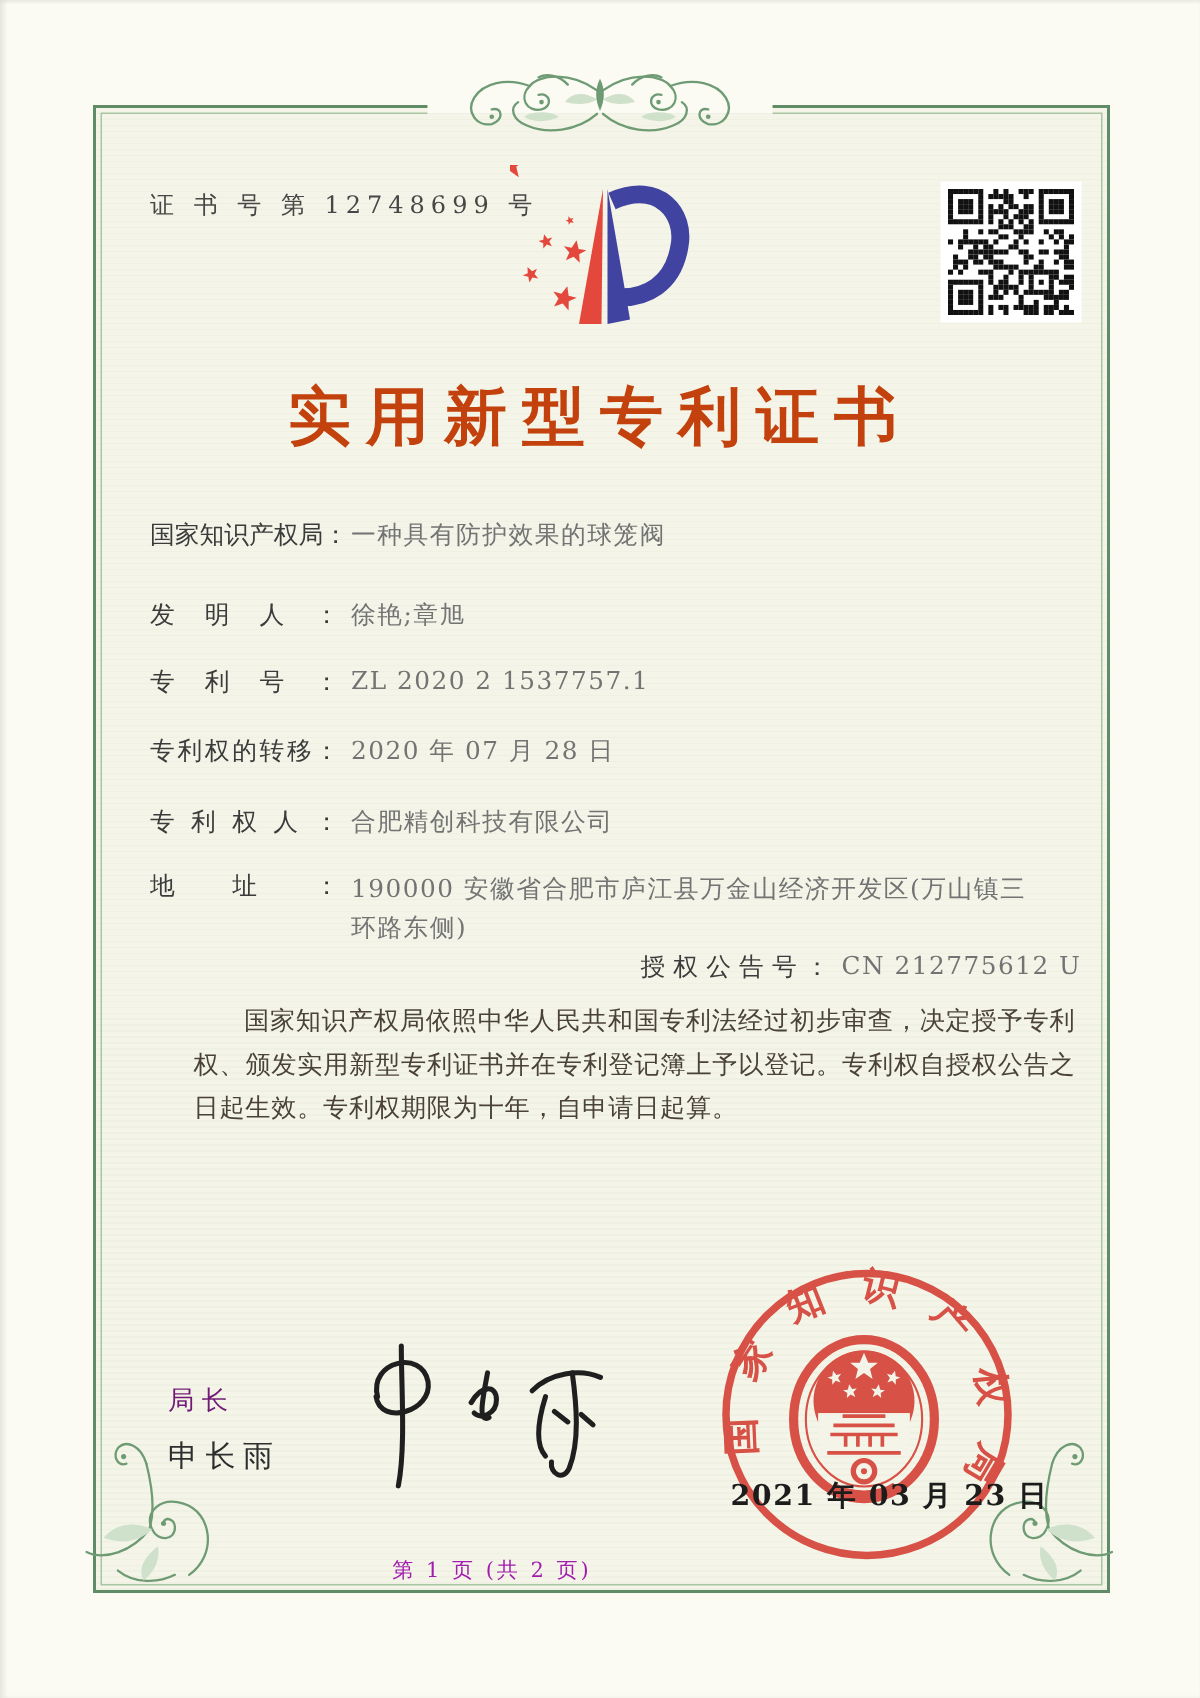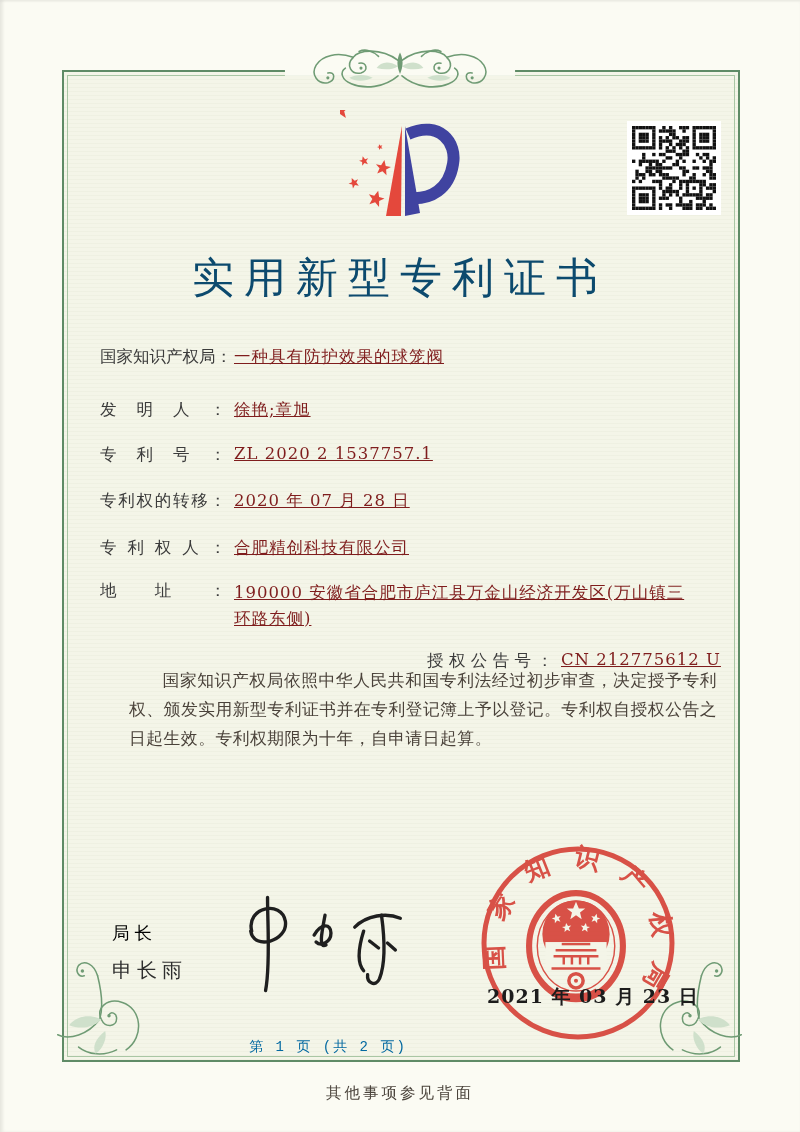--- a/index.html
+++ b/index.html
@@ -21,37 +21,37 @@
   .sheet{position:relative;width:800px;height:1132px;background:var(--paper);overflow:hidden;
          box-shadow:inset 3px 0 3px rgba(0,0,0,.07), inset 0 2px 2px rgba(0,0,0,.04);}
   .paper-in{position:absolute;left:64px;top:72px;right:62px;bottom:72px;background:var(--paper-in);
     background-image:repeating-linear-gradient(0deg, rgba(120,140,90,.045) 0 1px, rgba(0,0,0,0) 1px 4px);}
   .frame-outer{position:absolute;left:62px;top:70px;right:60px;bottom:70px;border:2px solid var(--green);}
   .frame-inner{position:absolute;left:67px;top:75px;right:65px;bottom:75px;border:1px solid var(--green-light);}
   .orn{position:absolute;}
   .cert-no{position:absolute;left:100px;top:127px;font-size:16px;letter-spacing:4px;color:#474747;}
   .logo{position:absolute;left:340px;top:110px;width:120px;height:120px;}
   .qr{position:absolute;left:627px;top:121px;width:94px;height:94px;background:#fff;padding:5px;}
-  .title{position:absolute;left:0;top:250px;width:800px;text-align:center;font-size:42px;font-weight:normal;
-         letter-spacing:10px;color:#0c4a6e;}
+  .title{position:absolute;left:0;top:250px;width:800px;text-align:center;font-size:42px;font-weight:bold;
+         letter-spacing:10px;color:#c2410c;}
   .rows{position:absolute;left:100px;top:0;width:630px;color:var(--ink);font-size:16.5px;}
   .row{position:absolute;left:0;white-space:nowrap;}
   .lbl{display:inline-block;width:126px;text-align:justify;text-align-last:justify;letter-spacing:0;vertical-align:top;}
-  .val{display:inline-block;margin-left:8px;letter-spacing:1px;color:#7f1d1d;text-decoration:underline;}
+  .val{display:inline-block;margin-left:8px;letter-spacing:1px;color:#737373;}
   .val.wrap{white-space:normal;width:455px;line-height:26px;vertical-align:top;}
-  .pair2{position:absolute;left:283px;top:16px;white-space:nowrap;padding-left:44px;}
+  .pair2{position:absolute;left:283px;top:0;white-space:nowrap;padding-left:44px;}
   .body-text{position:absolute;left:97px;top:666px;width:620px;font-size:16.8px;line-height:29px;
              color:var(--body-ink);letter-spacing:.5px;text-align:justify;}
   .body-text p{text-indent:2em;margin-left:32px;}
-  .sig-title{position:absolute;left:112px;top:921px;font-size:17.5px;letter-spacing:5px;color:#000000;}
+  .sig-title{position:absolute;left:112px;top:921px;font-size:17.5px;letter-spacing:5px;color:#701a75;}
   .sig-name{position:absolute;left:112px;top:957px;font-size:20px;letter-spacing:5px;color:#2e2e2e;}
   .sig-svg{position:absolute;left:218px;top:884px;width:218px;height:120px;}
   .seal{position:absolute;left:478px;top:843px;width:200px;height:200px;opacity:.93;}
   .seal-date{position:absolute;left:487px;top:984px;font-size:19px;font-weight:bold;color:#1c1c1c;letter-spacing:1px;white-space:nowrap;}
-  .page-no{position:absolute;left:0;top:1038px;width:656px;text-align:center;font-size:14px;letter-spacing:2px;color:#0369a1;font-family:Liberation Mono, monospace;}
+  .page-no{position:absolute;left:0;top:1038px;width:656px;text-align:center;font-size:14px;letter-spacing:2px;color:#a21caf;}
   .back-note{position:absolute;left:0;top:1083px;width:800px;text-align:center;font-size:15.5px;letter-spacing:3px;color:#4b443c;}
   .g-stroke{stroke:var(--green-deco);fill:none;stroke-width:1.6;stroke-linecap:round;}
   .g-fill{fill:var(--green-fill);stroke:none;}
   .g-solid{fill:var(--green-deco);stroke:none;}
   .r-stroke{stroke:var(--seal-red);fill:none;}
   .r-fill{fill:var(--seal-red);stroke:none;}
 </style>
 </head>
 <body>
 
@@ -90,20 +90,21 @@
       <path class="g-fill" d="M44,78 C54,86 58,94 54,102 C46,96 42,86 44,78 Z"></path>
       <circle class="g-solid" cx="40" cy="62" r="1.8"></circle>
       <circle class="g-solid" cx="68" cy="15" r="1.8"></circle>
     </g>
   </svg>
 
   <svg class="orn" style="left:52px;top:955px;width:95px;height:110px;" viewBox="0 0 100 112">
     <use href="#cornerOrn" transform="translate(100,0) scale(-1,1)"></use>
   </svg>
 
+  <div class="cert-no">证 书 号 第 12748699 号</div>
 
   <svg class="logo" viewBox="0 0 120 120">
     <path d="M62,16 L46,106 L61,106 Z" style="fill:var(--logo-red)"></path>
     <path d="M65,16 L65,106 L80,103 Z" style="fill:var(--logo-blue)"></path>
     <path d="M68,24 C100,10 117,33 113,54 C109,79 91,90 69,88" style="stroke:var(--logo-blue);stroke-width:12;fill:none"></path>
     <g style="fill:var(--logo-red)">
       <path id="star" d="M0,-10 L2.94,-3.09 L9.51,-3.09 L4.16,1.18 L5.88,8.09 L0,4 L-5.88,8.09 L-4.16,1.18 L-9.51,-3.09 L-2.94,-3.09 Z"></path>
       <use href="#star" transform="translate(40,37) scale(0.3) rotate(-20)"></use>
       <use href="#star" transform="translate(24,51) scale(0.5) rotate(-15)"></use>
       <use href="#star" transform="translate(43,58) scale(0.8) rotate(10)"></use>
@@ -510,15 +511,14 @@
       </g>
       <circle cx="50" cy="90" r="7" class="r-stroke" stroke-width="3.4"></circle>
       <circle cx="50" cy="90" r="2" class="r-fill"></circle>
       <path d="M30,99 C40,106 60,106 70,99" class="r-stroke" stroke-width="3.4"></path>
     </g>
   </svg>
 
   <div class="seal-date">2021 年 03 月 23 日</div>
 
   <div class="page-no">第 1 页 (共 2 页)</div>
-  <div class="back-note">其他事项参见背面</div>
 
 </div>
 
 </body></html>

